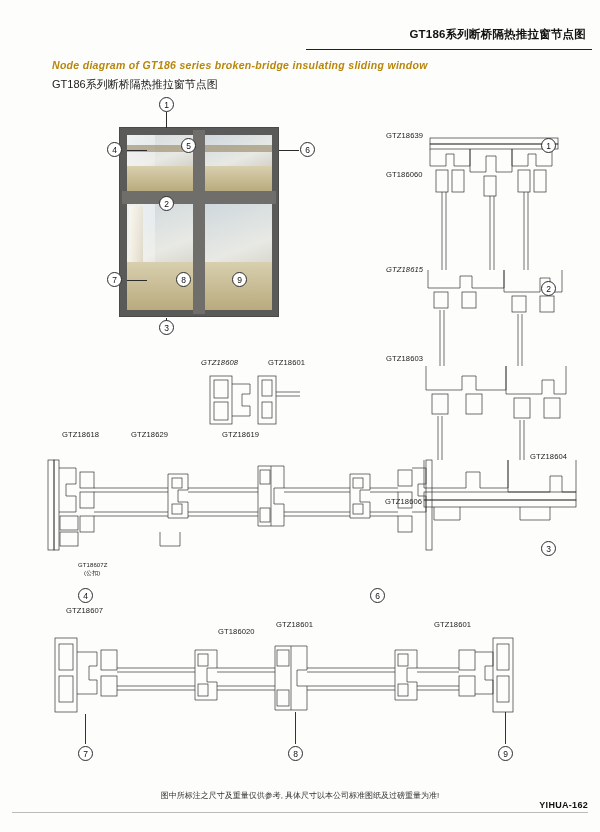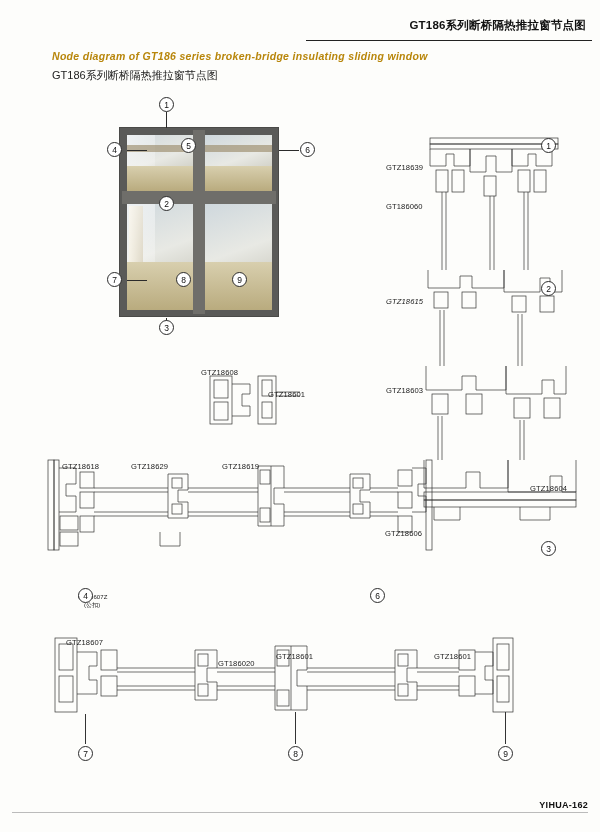--- a/index.html
+++ b/index.html
@@ -18,21 +18,21 @@
   .page {
     position: absolute;
     left: 0; top: 0;
     width: 600px;
     height: 832px;
     background: #fdfdfb;
   }
   
   .header {
     position: absolute;
-    left: 0; top: 4px;
+    left: 0; top: 13px;
     width: 600px;
     height: 78px;
   }
   .hdr-right-block {
     position: absolute;
     right: 8px;
     top: 14px;
     width: 286px;
     text-align: right;
   }
@@ -162,21 +162,20 @@
   }
   .leader.h { height: 1px; }
   .leader.v { width: 1px; }
   
   .plabel {
     position: absolute;
     font-size: 7.6px;
     color: #1a1a1a;
     white-space: nowrap;
     letter-spacing: .1px;
-    margin-top: 32px;
   }
   .plabel.tiny {
     font-size: 6px;
     line-height: 7px;
     text-align: center;
   }
   
   .drawing {
     position: absolute;
   }
@@ -407,21 +406,21 @@
         <path d="M36 14 L54 14 L54 24 L46 24 L46 36 L54 36 L54 46 L36 46"></path>
         <rect x="62" y="6" width="18" height="48"></rect>
         <rect x="66" y="10" width="10" height="16"></rect>
         <rect x="66" y="32" width="10" height="16"></rect>
         <line x1="80" y1="22" x2="104" y2="22"></line>
         <line x1="80" y1="26" x2="104" y2="26"></line>
       </g>
     </svg>
   </div>
 
-  <div class="plabel" style="left:201px; top:336px;">GTZ18608</div>
+  <div class="plabel" style="left:201px; top:358px;font-style:italic;">GTZ18608</div>
   <div class="plabel" style="left:268px; top:358px;">GTZ18601</div>
   <div class="plabel" style="left:62px;  top:430px;text-align:center;">GTZ18618</div>
   <div class="plabel" style="left:131px; top:430px;">GTZ18629</div>
   <div class="plabel" style="left:222px; top:430px;">GTZ18619</div>
   <div class="plabel tiny" style="left:78px; top:562px;">GT18607Z</div>
   <div class="plabel tiny" style="left:84px; top:570px;">(公扣)</div>
 
   <div class="drawing" style="left:45px; top:630px;">
     <svg width="480" height="100" viewBox="0 0 480 100">
       <g stroke="#333" stroke-width="0.7" fill="none">
@@ -481,16 +480,17 @@
   <div class="callout" style="left:78px;  top:588px;">4</div>
   <div class="callout" style="left:370px; top:588px;">6</div>
   <div class="callout" style="left:78px;  top:746px;">7</div>
   <div class="callout" style="left:288px; top:746px;">8</div>
   <div class="callout" style="left:498px; top:746px;">9</div>
 
   <div class="vline" style="left:85px;  top:714px; height:30px;"></div>
   <div class="vline" style="left:295px; top:712px; height:32px;"></div>
   <div class="vline" style="left:505px; top:712px; height:32px;"></div>
 
+  <div class="footer-note">图中所标注之尺寸及重量仅供参考, 具体尺寸以本公司标准图纸及过磅重量为准!</div>
   <div class="footer-code">YIHUA-162</div>
   <div class="footer-rule"></div>
 
 </div>
 
 </body></html>

